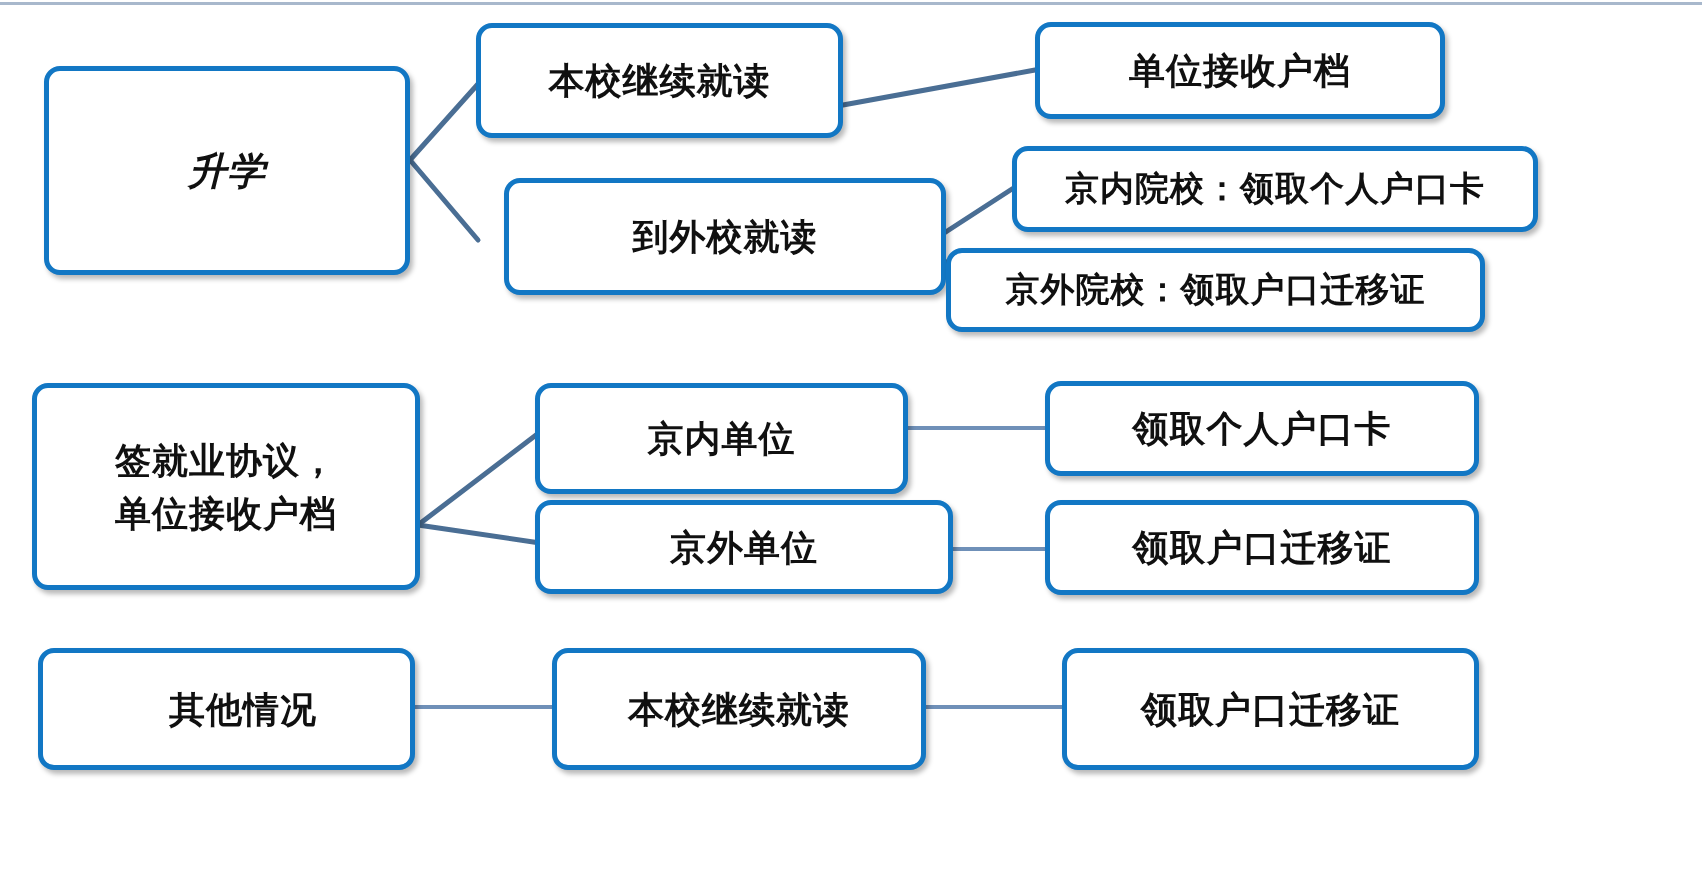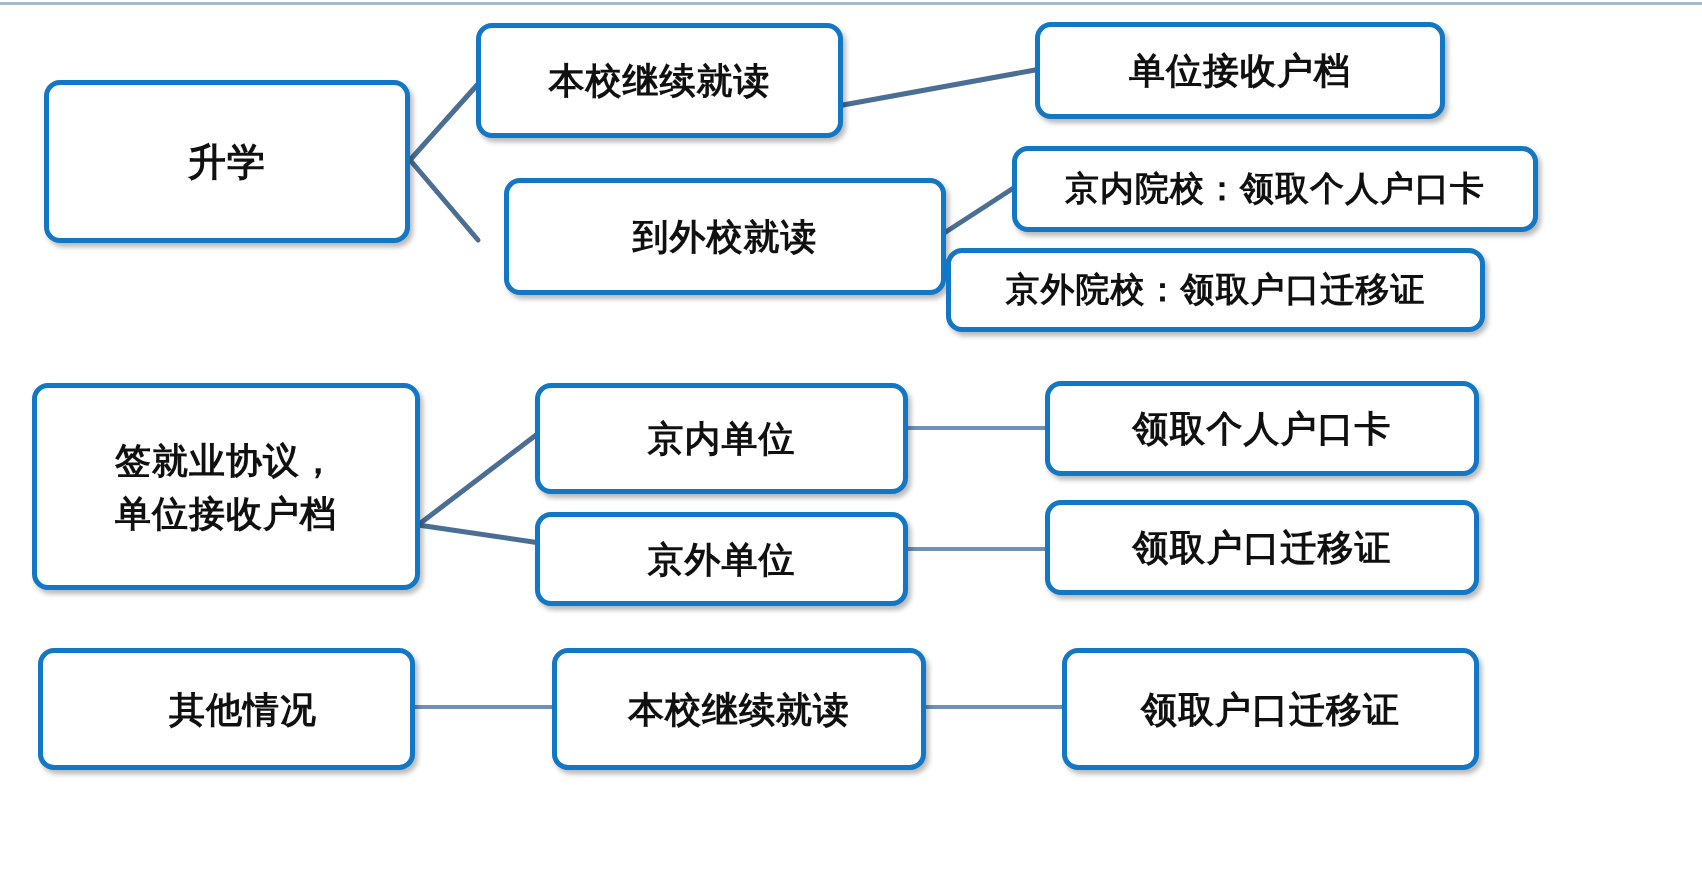--- a/index.html
+++ b/index.html
@@ -77,21 +77,21 @@
       <path d="M418,525 L540,543" stroke="#4A6E94" stroke-width="5"></path>
       <path d="M908,428 L1050,428" stroke="#6F90B8" stroke-width="4"></path>
       <path d="M908,549 L1050,549" stroke="#6F90B8" stroke-width="4"></path>
     </g>
     <g stroke-linecap="round" fill="none">
       <path d="M415,707 L552,707" stroke="#6F90B8" stroke-width="4"></path>
       <path d="M925,707 L1062,707" stroke="#6F90B8" stroke-width="4"></path>
     </g>
   </svg>
 
-  <div class="node-box" style="left:44px; top:80px; width:366px; height:163px;">
+  <div class="node-box" style="left:44px; top:66px; width:366px; height:209px;font-style:italic;">
     <span class="node-label sz-lg">升学</span>
   </div>
 
   <div class="node-box" style="left:476px; top:23px; width:367px; height:115px;">
     <span class="node-label sz-md">本校继续就读</span>
   </div>
 
   <div class="node-box" style="left:476px; top:178px; width:442px; height:117px;margin-left:28px;">
     <span class="node-label sz-md">到外校就读</span>
   </div>
@@ -110,21 +110,21 @@
 
   <div class="node-box" style="left:32px; top:383px; width:388px; height:207px;">
     <span class="node-label sz-md">签就业协议，
 单位接收户档</span>
   </div>
 
   <div class="node-box" style="left:535px; top:383px; width:373px; height:111px;">
     <span class="node-label sz-md">京内单位</span>
   </div>
 
-  <div class="node-box" style="left:535px; top:500px; width:373px; height:94px;margin-top:12px;">
+  <div class="node-box" style="left:535px; top:500px; width:418px; height:94px;">
     <span class="node-label sz-md">京外单位</span>
   </div>
 
   <div class="node-box" style="left:1045px; top:381px; width:434px; height:95px;">
     <span class="node-label sz-md">领取个人户口卡</span>
   </div>
 
   <div class="node-box" style="left:1045px; top:500px; width:434px; height:95px;">
     <span class="node-label sz-md">领取户口迁移证</span>
   </div>

